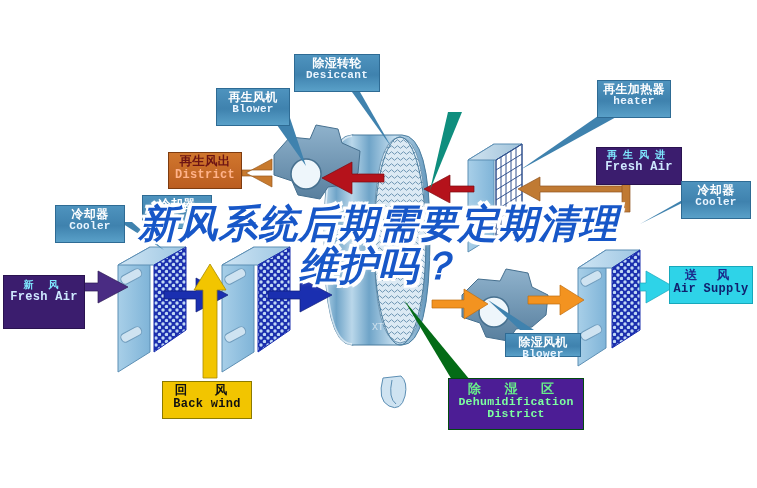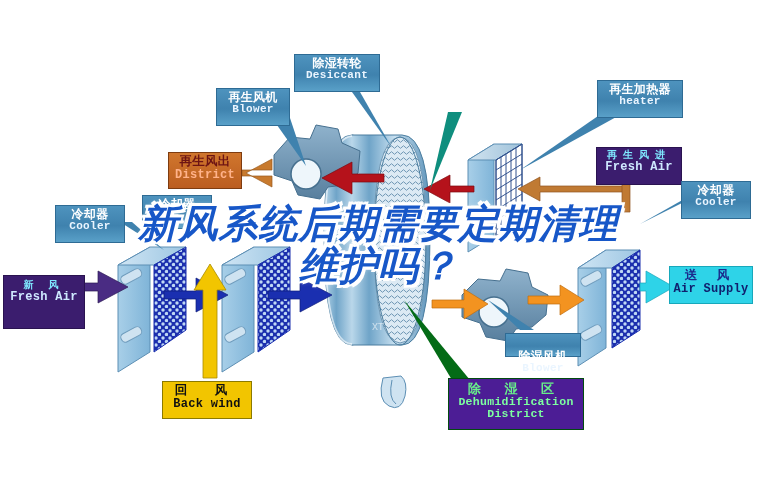--- a/index.html
+++ b/index.html
@@ -232,21 +232,21 @@
   <span class="cn">除湿转轮</span>
   <span class="en">Desiccant</span>
 </div>
 
 <div class="lbl blue-cal" style="left:216px;top:88px;width:74px;height:38px;padding-top:2px;">
   <span class="cn">再生风机</span>
   <span class="en">Blower</span>
 </div>
 
 
-<div class="lbl blue-cal" style="left:597px;top:80px;width:86px;height:38px;padding-top:2px;">
+<div class="lbl blue-cal" style="left:597px;top:80px;width:74px;height:38px;padding-top:2px;">
   <span class="cn">再生加热器</span>
   <span class="en">heater</span>
 </div>
 
 <div class="lbl purple-cal" style="left:596px;top:147px;width:86px;height:38px;padding-top:2px;">
   <span class="cn">再生风进</span>
   <span class="en">Fresh Air</span>
 </div>
 
 <div class="lbl blue-cal" style="left:681px;top:181px;width:70px;height:38px;padding-top:2px;">
@@ -272,21 +272,21 @@
 <div class="lbl purple-cal" style="left:3px;top:275px;width:82px;height:54px;padding-top:4px;">
   <span class="cn">新 风</span>
   <span class="en">Fresh Air</span>
 </div>
 
 <div class="lbl yellow-cal" style="left:162px;top:381px;width:90px;height:38px;padding-top:2px;">
   <span class="cn">回 风</span>
   <span class="en">Back wind</span>
 </div>
 
-<div class="lbl blue-cal" style="left:505px;top:333px;width:76px;height:24px;padding-top:16px;">
+<div class="lbl blue-cal" style="left:505px;top:333px;width:76px;height:24px;padding-top:2px;">
   <span class="cn">除湿风机</span>
   <span class="en">Blower</span>
 </div>
 
 <div class="lbl green-cal" style="left:448px;top:378px;width:136px;height:52px;padding-top:3px;">
   <span class="cn">除 湿 区</span>
   <span class="en">Dehumidification</span>
   <span class="en">District</span>
 </div>
 

